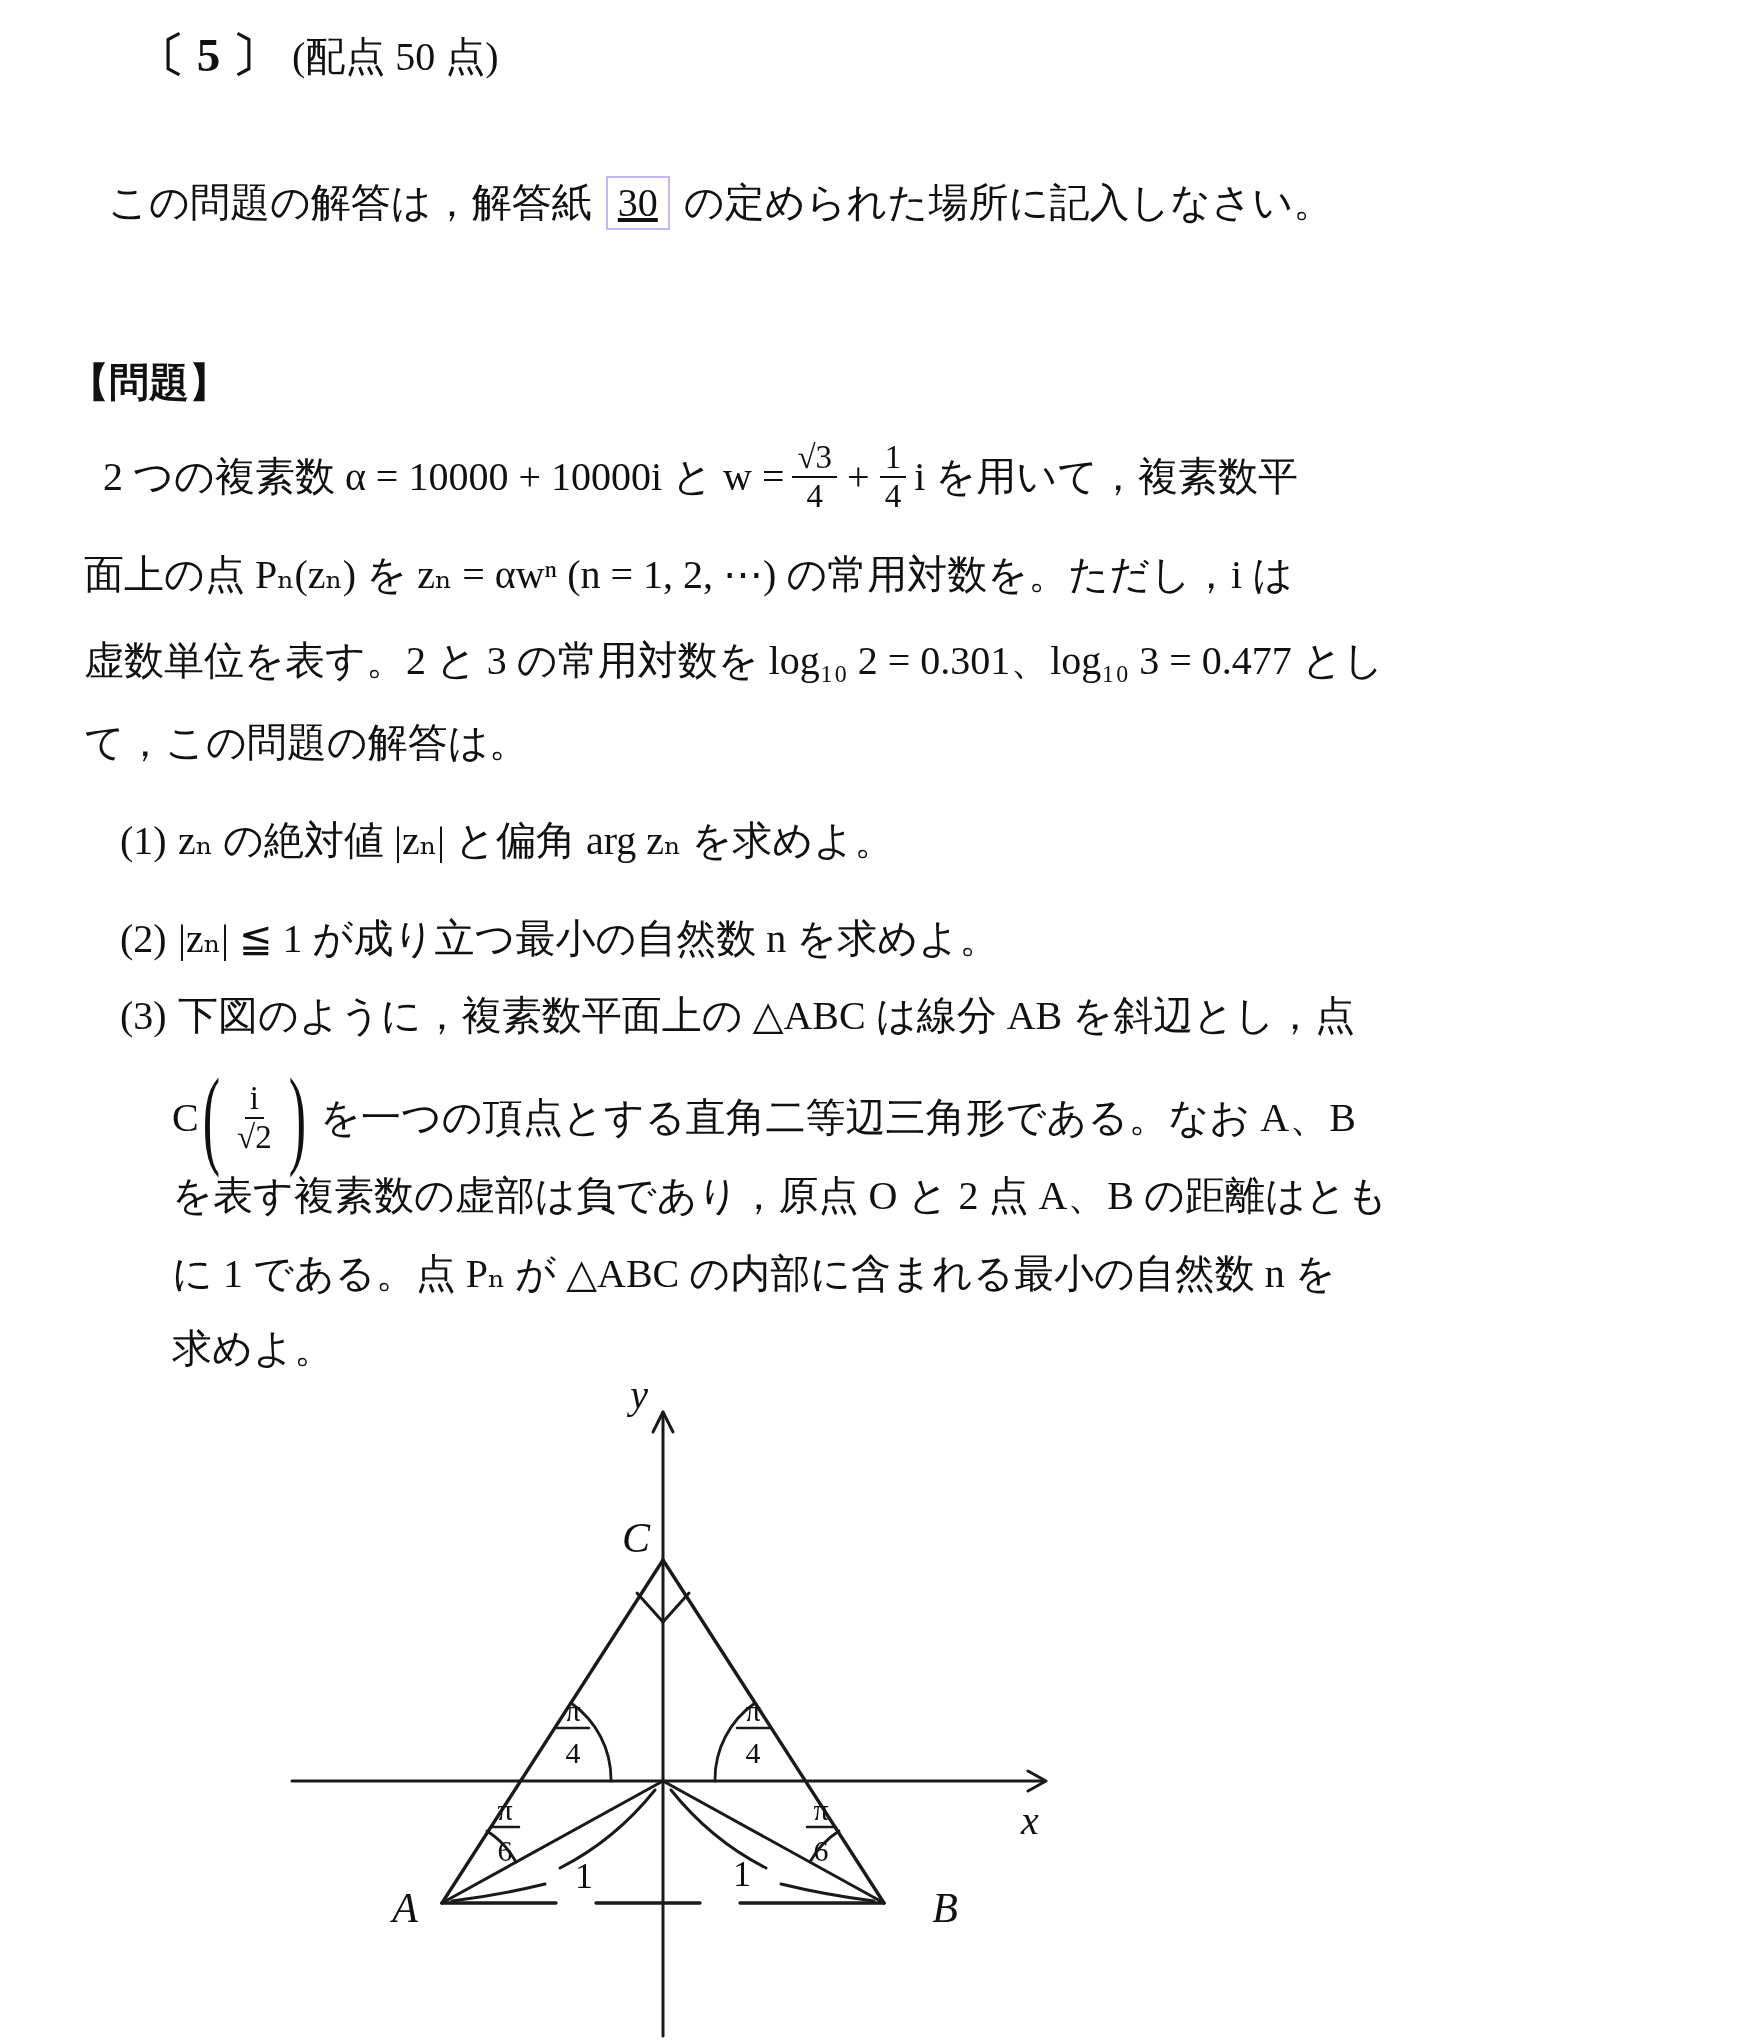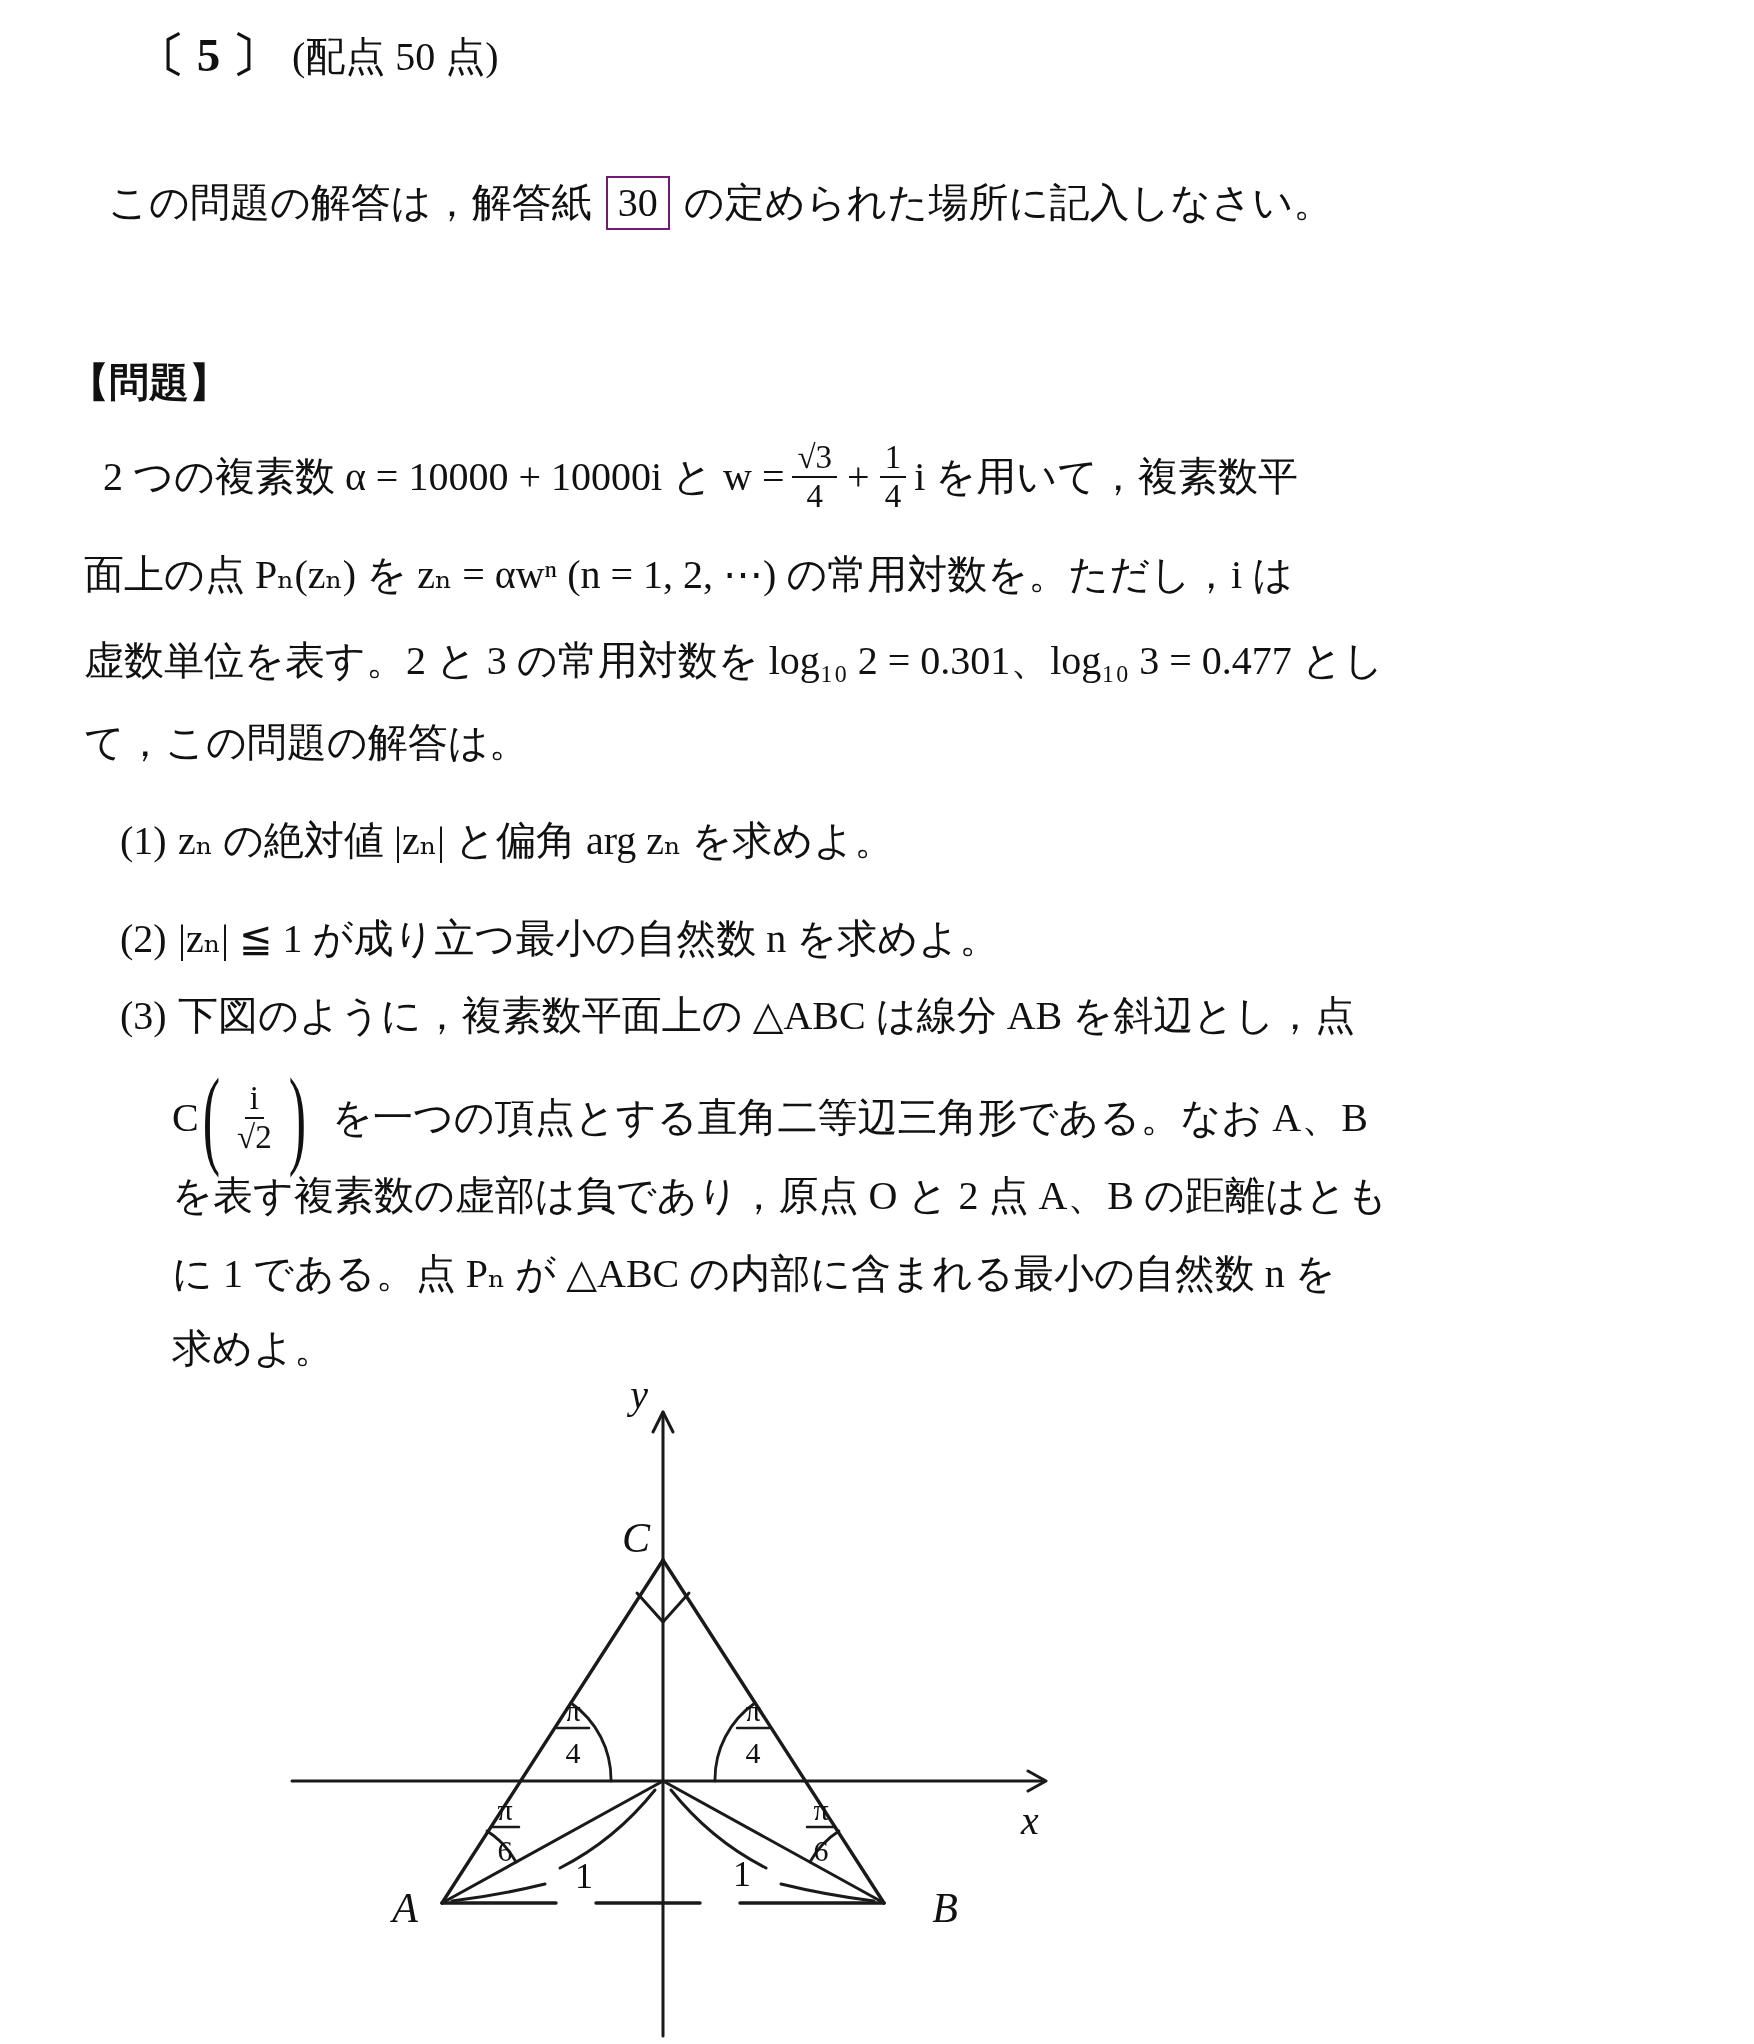--- a/index.html
+++ b/index.html
@@ -5,21 +5,21 @@
   html,body{margin:0;padding:0;}
   body{
     width:1754px;height:2044px;position:relative;background:#ffffff;color:#111;
     font-family:"Liberation Serif","DejaVu Serif",serif;
     -webkit-font-smoothing:antialiased;
   }
   .abs{position:absolute;white-space:nowrap;}
   .t40{font-size:40px;line-height:1.15;}
   .bold{font-weight:bold;}
   .row{display:flex;align-items:center;}
-  .ansbox{display:inline-block;border:2px solid #701a75;padding:0 10px;margin:0 14px;line-height:1.25;}
+  .ansbox{display:inline-block;border:2px solid #c4b5fd;padding:0 10px;margin:0 14px;line-height:1.25;text-decoration:underline;}
   .frac{display:inline-flex;flex-direction:column;align-items:center;vertical-align:middle;
         font-size:33px;line-height:1.12;margin:0 8px;}
   .frac .num{border-bottom:2.5px solid #111;padding:0 5px;}
   .frac .den{padding:0 5px;}
   .plus{margin:0 2px;}
   .bigp{display:inline-block;transform:scaleY(2.1);font-size:52px;line-height:1;
         margin:0 4px;font-weight:300;}
   .itemno{display:inline-block;width:58px;}
   svg text{font-family:"Liberation Serif","DejaVu Serif",serif;}
 </style>
@@ -64,21 +64,21 @@
   <span class="itemno">(3)</span><span>下図のように，複素数平面上の △ABC は線分 AB を斜辺とし，点</span>
 </div>
 <div class="abs t40 row" style="left:172px;top:1058px;height:120px;">
   <span>C</span>
   <span class="bigp">(</span>
   <span class="frac">
     <span class="num">i</span>
     <span class="den">√2</span>
   </span>
   <span class="bigp">)</span>
-  <span style="margin-left:22px;">を一つの頂点とする直角二等辺三角形である。なお A、B</span>
+  <span style="margin-left:10px;">を一つの頂点とする直角二等辺三角形である。なお A、B</span>
 </div>
 <div class="abs t40" style="left:172px;top:1173px;">を表す複素数の虚部は負であり，原点 O と 2 点 A、B の距離はとも</div>
 <div class="abs t40" style="left:172px;top:1251px;">に 1 である。点 Pₙ が △ABC の内部に含まれる最小の自然数 n を</div>
 <div class="abs t40" style="left:172px;top:1326px;text-align:center;">求めよ。</div>
 
 <svg class="abs" style="left:250px;top:1380px;" width="830" height="664" viewBox="250 1380 830 664">
   <g stroke="#1a1a1a" fill="none" stroke-linecap="round" stroke-linejoin="round">
 
     <line x1="292" y1="1781" x2="1044" y2="1781" stroke-width="3"></line>
     <polyline points="1028,1771 1046,1781 1028,1791" stroke-width="3"></polyline>

